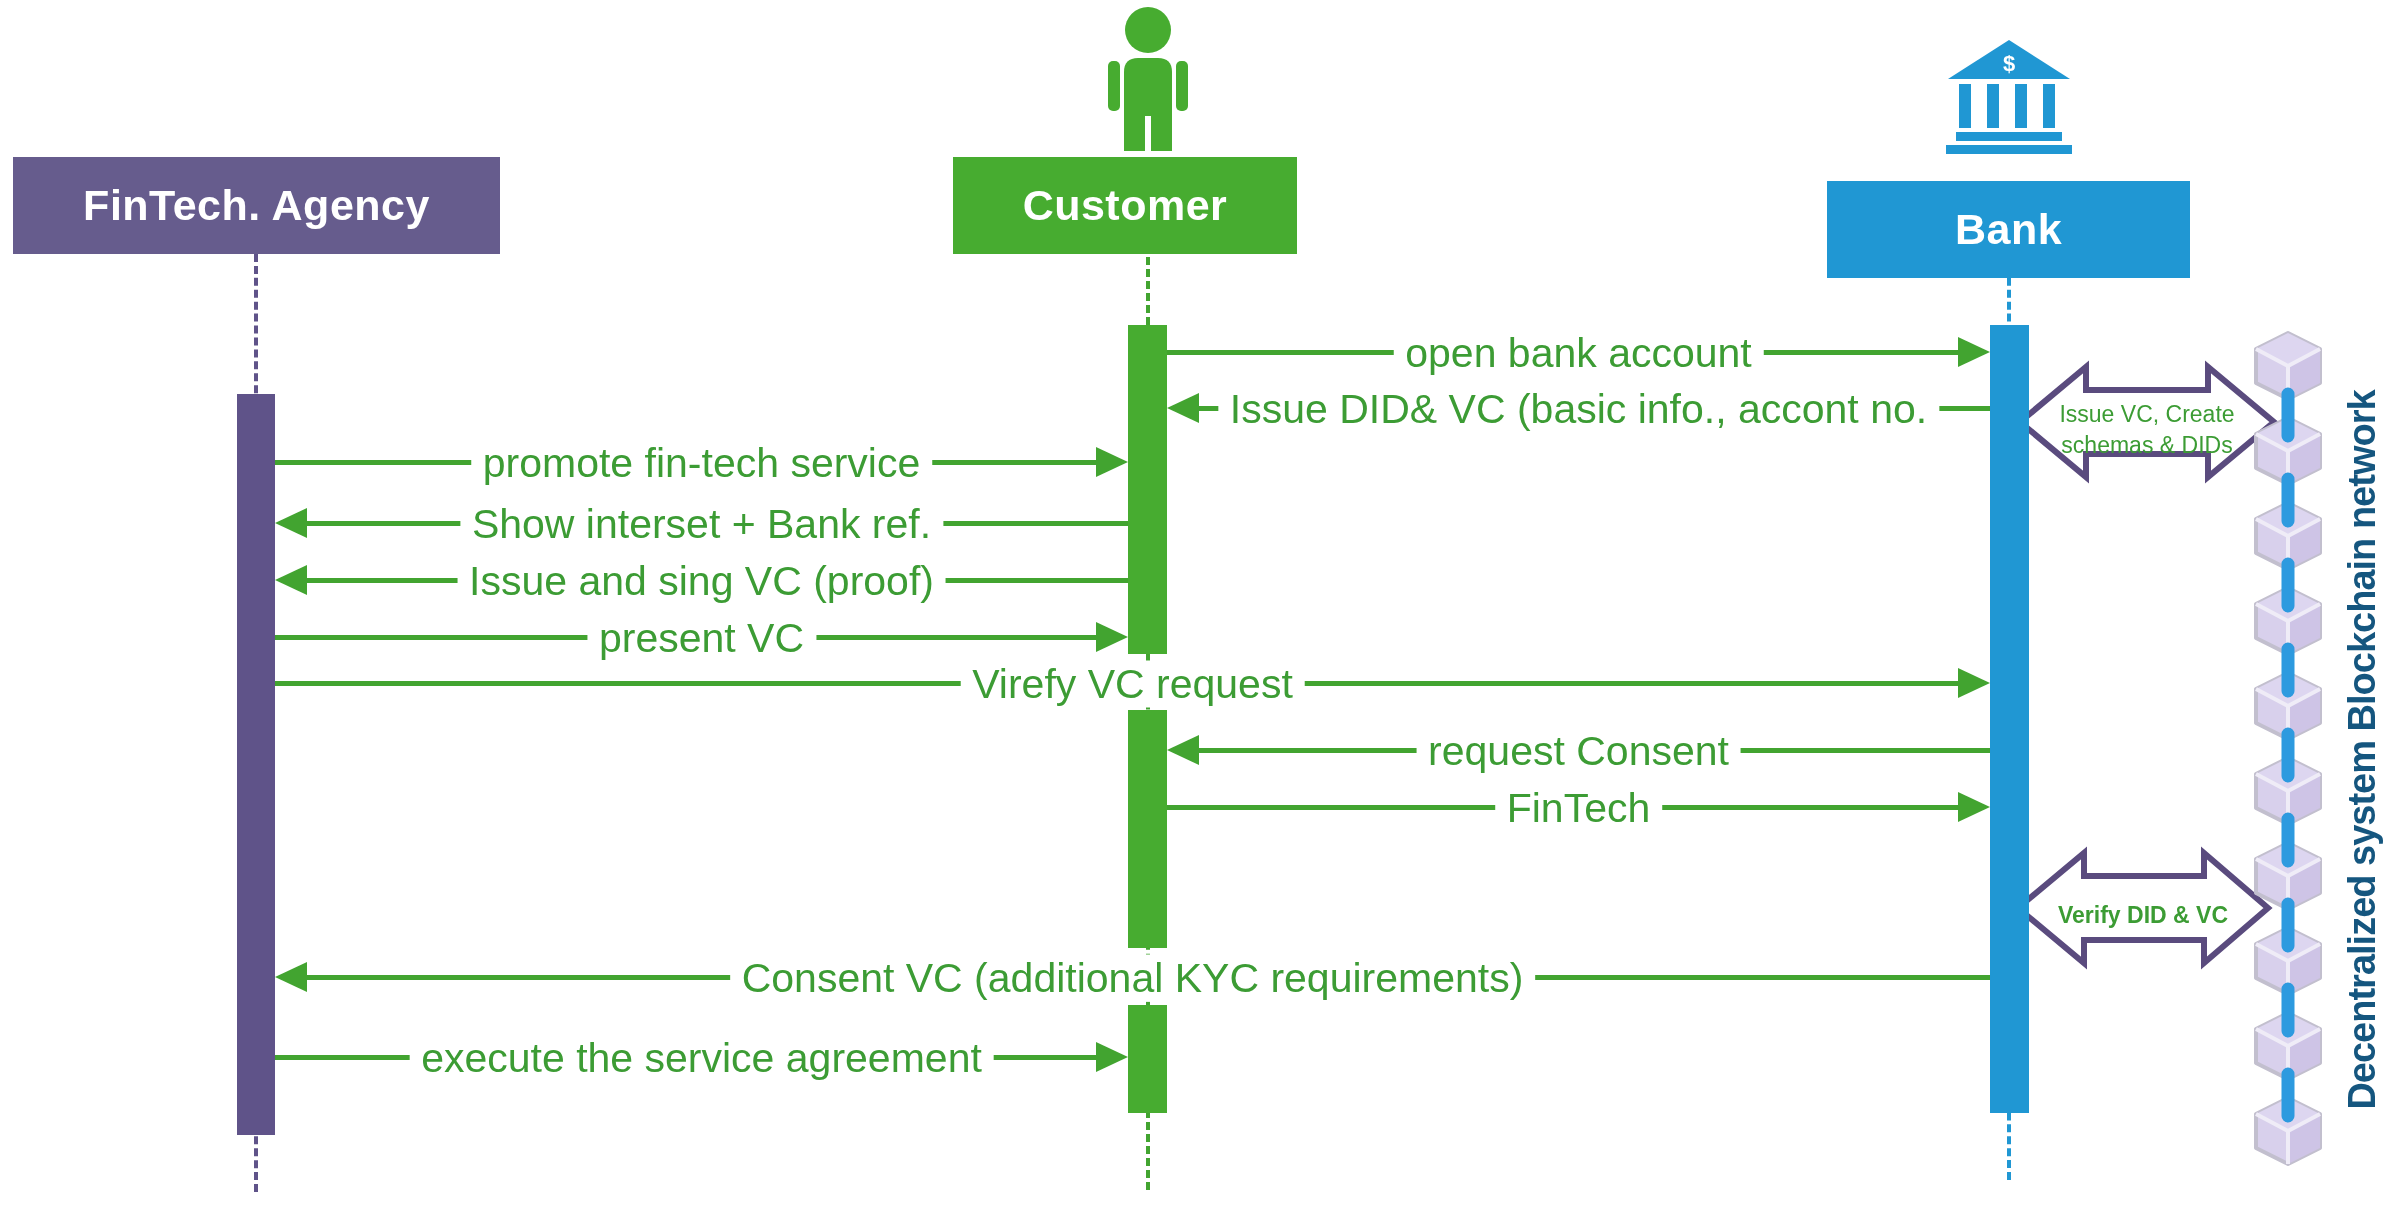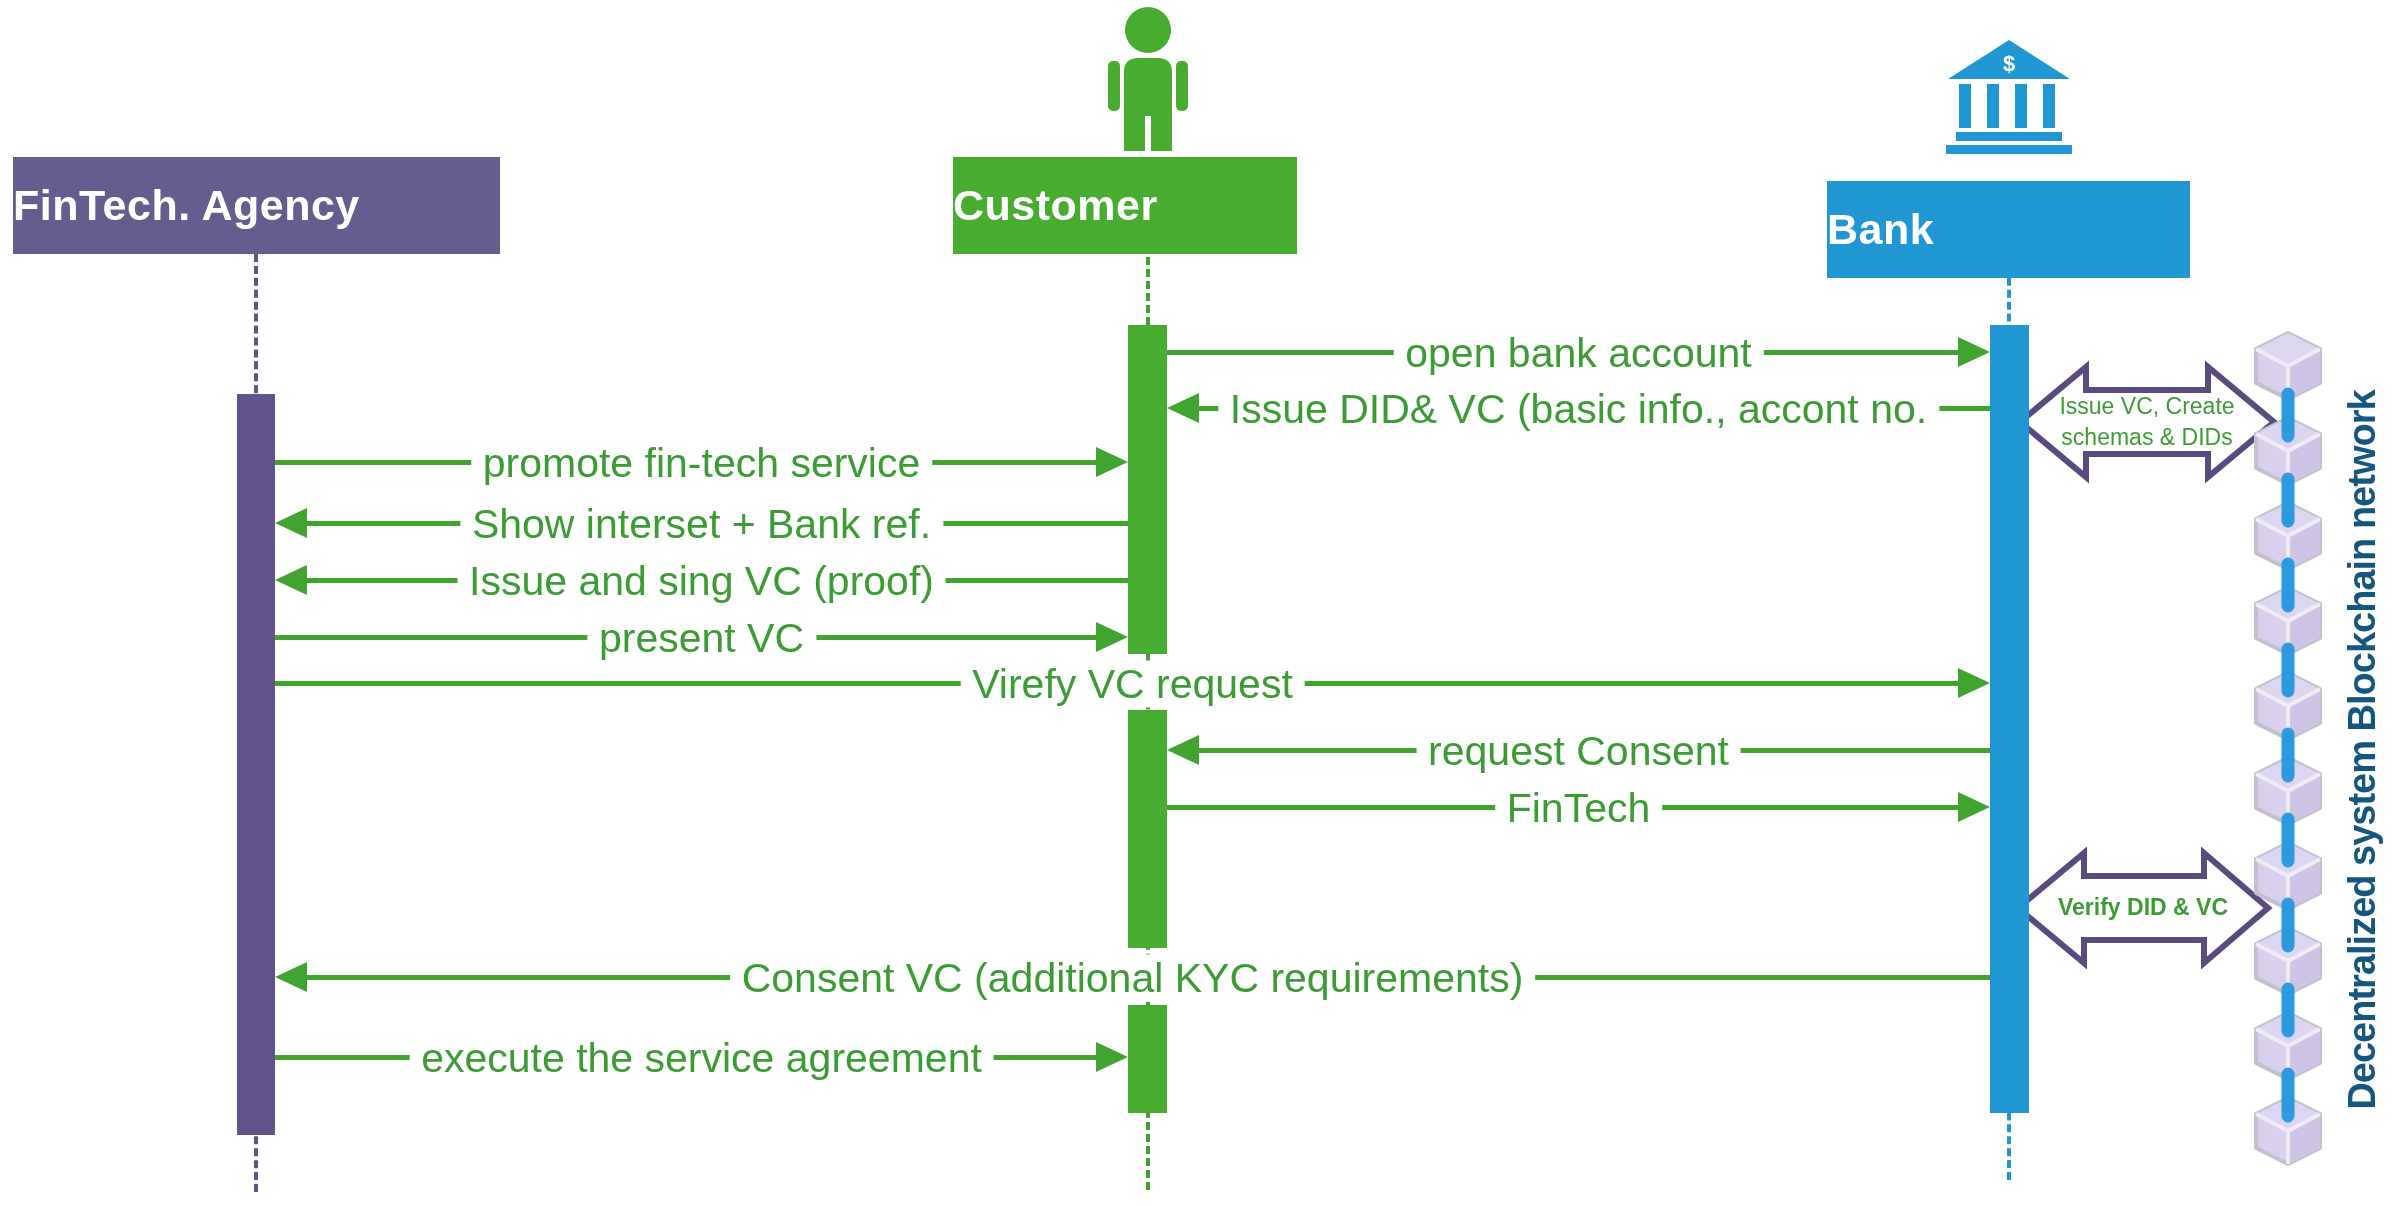--- a/index.html
+++ b/index.html
@@ -15,21 +15,21 @@
     --callout:#5A4B7E;
     --network-text:#15567F;
   }
   html,body{margin:0;padding:0;background:#fff;}
   #canvas{
     position:relative;width:2398px;height:1206px;background:#fff;overflow:hidden;
     font-family:"Liberation Sans", sans-serif;
   }
   
   .actor-box{
-    position:absolute;top:157px;height:97px;display:flex;align-items:center;justify-content:flex-start;
+    position:absolute;top:157px;height:97px;display:flex;align-items:center;justify-content:center;
     color:#fff;font-weight:bold;font-size:43px;letter-spacing:0.5px;
   }
   #box-fintech{left:13px;width:487px;background:var(--purple);}
   #box-customer{left:953px;width:344px;background:var(--green);}
   #box-bank{left:1827px;width:363px;background:var(--blue);margin-top:24px;}
   
   .lifeline{position:absolute;width:0;}
   #life-fintech{left:254px;top:254px;height:938px;border-left:4px dashed var(--purple-bar);}
   #life-customer{left:1146px;top:257px;height:933px;border-left:4px dashed var(--arrow);}
   #life-bank{left:2007px;top:254px;height:926px;border-left:4px dashed var(--blue);}
@@ -47,21 +47,21 @@
   .msg.right .head{right:0;border-left:32px solid var(--arrow);}
   .msg.left  .head{left:0;border-right:32px solid var(--arrow);}
   .msg .label{
     position:absolute;left:50%;top:1px;transform:translate(-50%,-50%);
     background:#fff;padding:0 12px;white-space:nowrap;
     font-size:41px;color:var(--label-green);
   }
   
   .callout-text{
     position:absolute;transform:translate(-50%,-50%);text-align:center;
-    font-size:23px;color:var(--label-green);line-height:1.35;white-space:nowrap;
+    font-size:23px;color:var(--label-green);line-height:1.35;white-space:nowrap;margin-top:8px;
   }
   
   #network-label{
     position:absolute;left:2362px;top:750px;
     transform:translate(-50%,-50%) rotate(-90deg);transform-origin:center;
     white-space:nowrap;font-size:38px;font-weight:600;letter-spacing:-1px;
     color:var(--network-text);
   }
   
   #bank-dollar{

